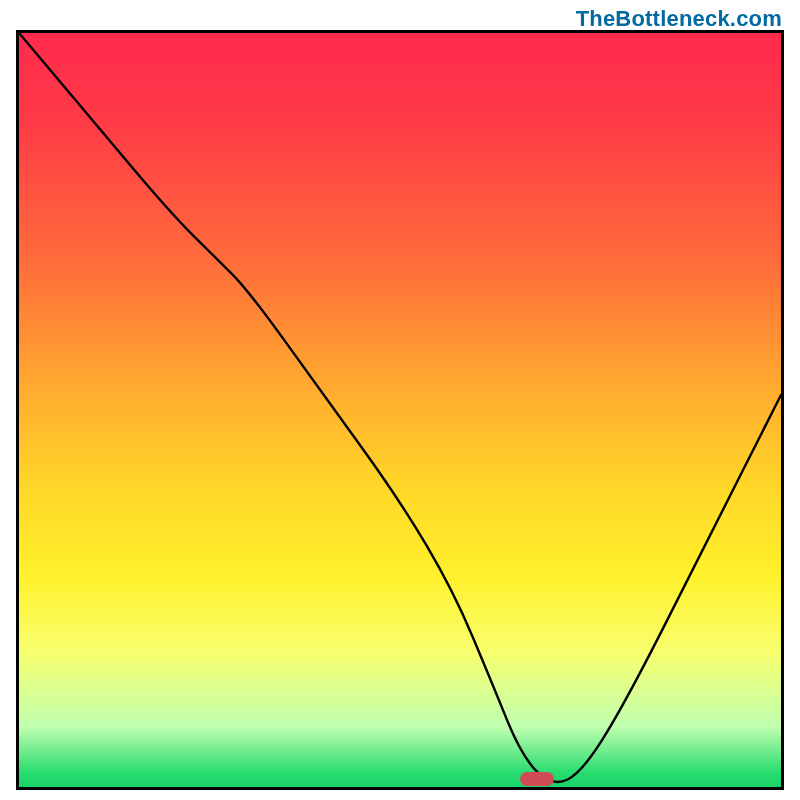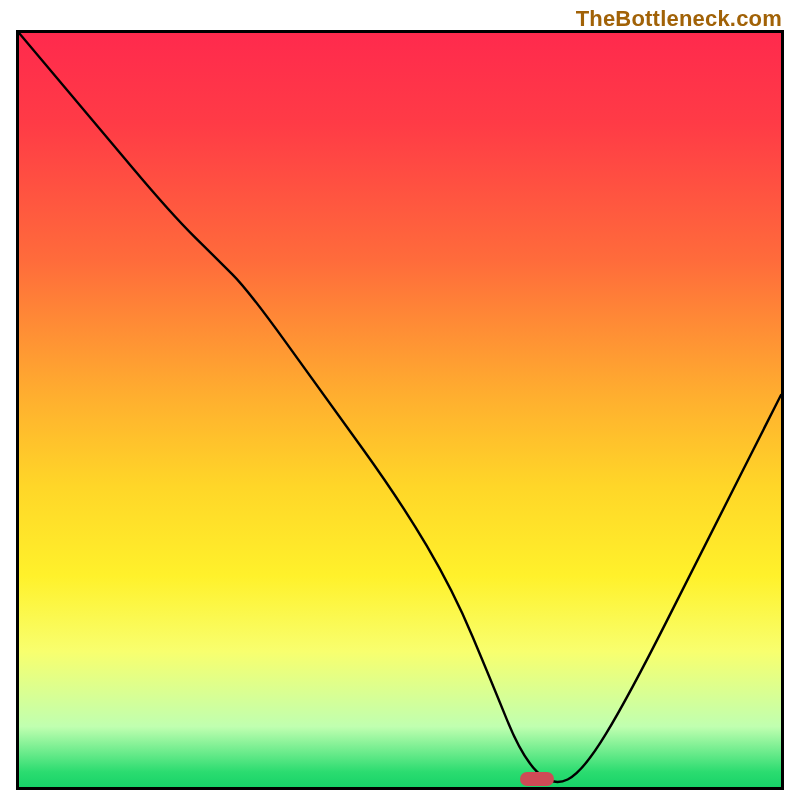--- a/index.html
+++ b/index.html
@@ -32,21 +32,21 @@
     );
     border: 3px solid #000;
     box-sizing: border-box;
   }
   .watermark {
     position: absolute;
     top: 6px;
     right: 18px;
     font-size: 22px;
     font-weight: 600;
-    color: #a16207;
+    color: #0369a1;
     letter-spacing: 0.2px;
   }
   .curve {
     position: absolute;
     left: 0;
     top: 0;
     width: 100%;
     height: 100%;
   }
   .marker {

